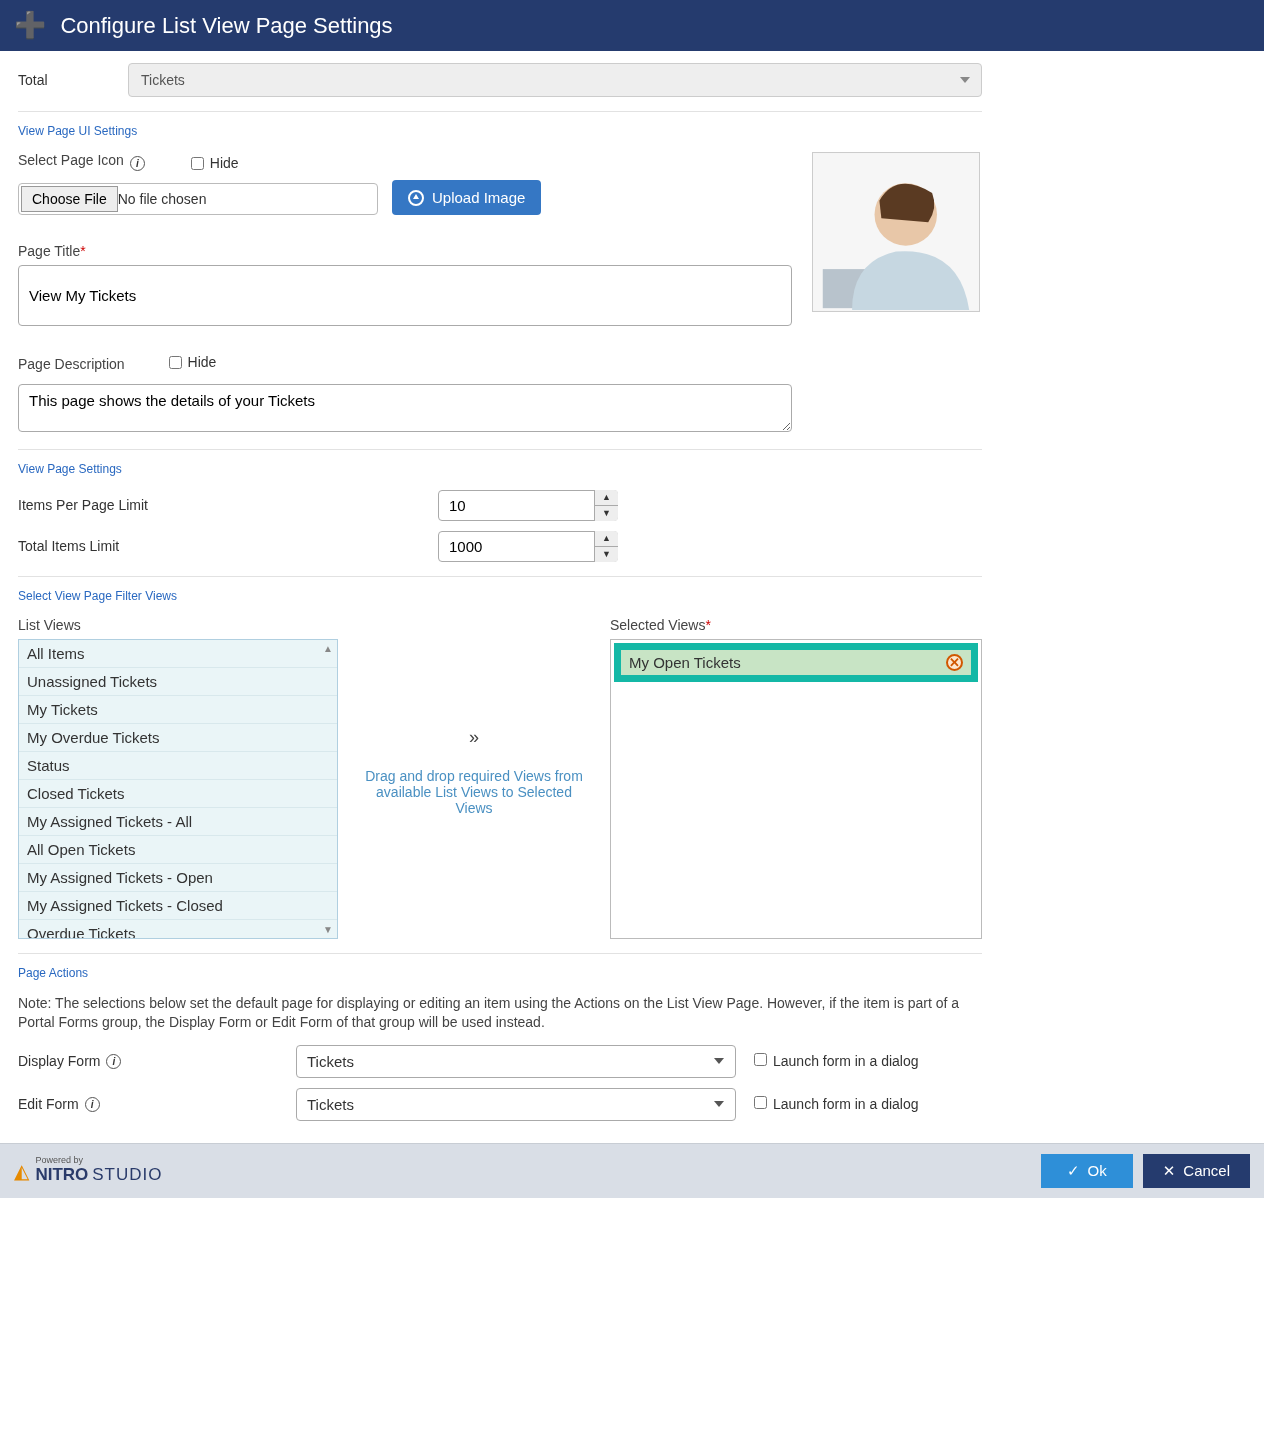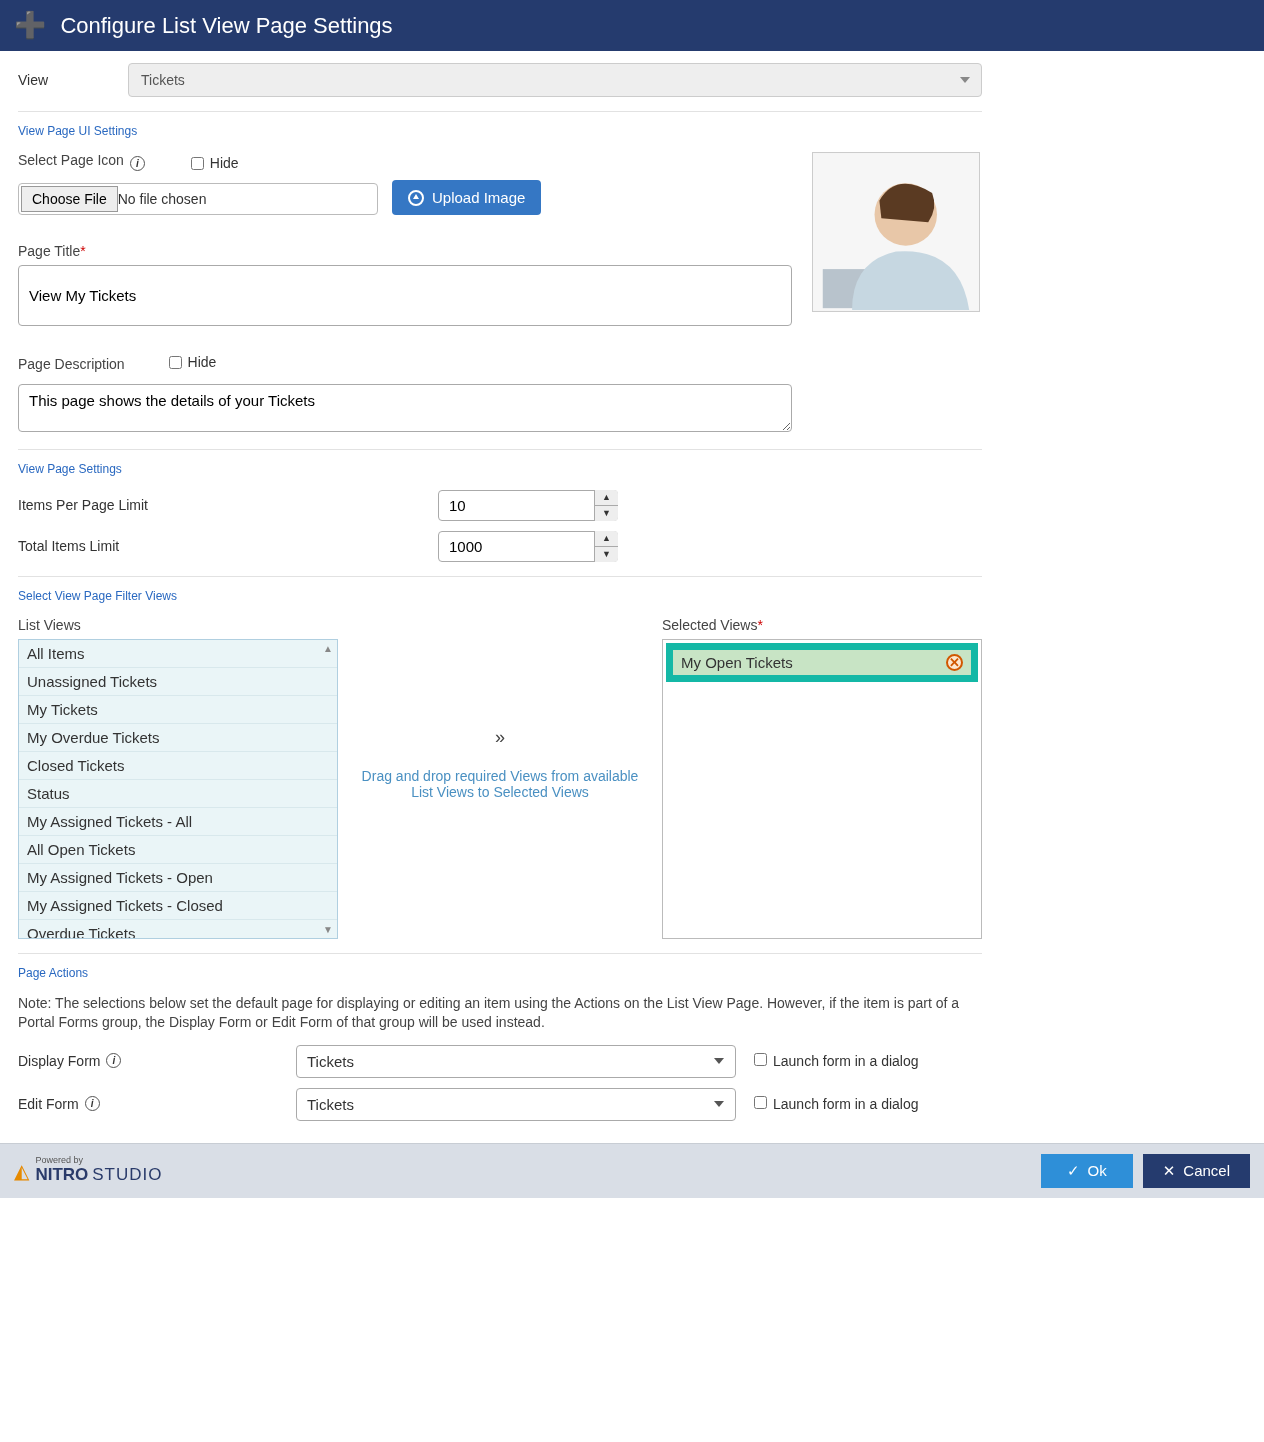--- a/index.html
+++ b/index.html
@@ -65,21 +65,21 @@
 .num-input { width:100%; border:1px solid #aaa; border-radius:4px; padding:6px 28px 6px 10px; font-size:15px;}
 .stepper {
   position:absolute; right:0; top:0; bottom:0; width:24px; background:#eee;
   border-left:1px solid #aaa; border-radius:0 4px 4px 0; display:flex; flex-direction:column;
 }
 .stepper div{flex:1;display:flex;align-items:center;justify-content:center;font-size:9px;cursor:pointer;}
 .stepper div:first-child{border-bottom:1px solid #aaa;}
 .filter-grid { display:flex; gap:20px; margin-top:10px; }
 .filter-col-left { width: 320px; }
 .filter-col-mid { flex:1; text-align:center; padding-top:110px; color:#4a90c2; font-size:14px;}
-.filter-col-right { width: 320px; }
+.filter-col-right { width: 372px; }
 .list-views-box {
   border:1px solid #b0cfe0; background:#eaf5f7; height:300px; overflow-y:scroll; position:relative;
 }
 .list-views-box .item {
   padding:5px 8px; border-bottom:1px solid #d8e8ec; cursor:move; font-size:15px;
 }
 .selected-box {
   border:1px solid #bbb; height:300px; overflow-y:auto; padding:3px;
 }
 .selected-item {
@@ -87,21 +87,21 @@
   justify-content:space-between; align-items:center; font-size:15px;
 }
 .remove-icon {
   width:17px; height:17px; border:2px solid #d15700; border-radius:50%;
   color:#d15700; display:flex; align-items:center; justify-content:center;
   font-weight:bold; cursor:pointer; font-size:13px; background:#fde7cf;
 }
 .move-arrows { font-size:18px; color:#444; margin-bottom:20px; }
 .note-text { color:#444; margin:4px 0 12px 0; line-height:1.4; }
 .form-row { display:flex; align-items:center; gap:18px; margin-bottom:10px; }
-.form-row .fr-label { width:260px; display:flex; align-items:flex-start; gap:6px;}
+.form-row .fr-label { width:260px; display:flex; align-items:center; gap:6px;}
 .info-icon { width:15px; height:15px; border:1px solid #555; border-radius:50%; display:inline-flex; align-items:center; justify-content:center; font-size:10px; font-style:italic; font-weight:bold; cursor:help;}
 .fr-select-wrap { position:relative; width:440px; }
 .fr-select {
   width:100%; border:1px solid #aaa; border-radius:4px; padding:7px 28px 7px 10px; font-size:15px;
   appearance:none; background:#fff;
 }
 .fr-select-wrap::after{
   content:""; position:absolute; right:12px; top:50%; transform:translateY(-50%);
   border-left:5px solid transparent; border-right:5px solid transparent; border-top:6px solid #555;
 }
@@ -130,21 +130,21 @@
 <body>
 
 <div class="header">
   <span class="plus-icon">➕</span>
   <span class="header-title">Configure List View Page Settings</span>
 </div>
 
 <div class="main">
 
   <div class="row">
-    <div class="label-col">View</div>
+    <div class="label-col">Total</div>
     <div class="select-wrap">
       <div class="list-select">Tickets</div>
     </div>
   </div>
 
   <hr class="sep">
 
   <div class="section-title">View Page UI Settings</div>
 
   <div class="ui-row">
@@ -233,22 +233,22 @@
   <div class="filter-grid">
     <div class="filter-col-left">
       <span class="col-label">List Views</span>
       <div class="list-views-box" id="list-views-box">
         <span class="scroll-triangle scroll-up">▲</span>
         <span class="scroll-triangle scroll-dn">▼</span>
       <div class="item">All Items</div>
           <div class="item">Unassigned Tickets</div>
           <div class="item">My Tickets</div>
           <div class="item">My Overdue Tickets</div>
+          <div class="item">Status</div>
           <div class="item">Closed Tickets</div>
-          <div class="item">Status</div>
           <div class="item">My Assigned Tickets - All</div>
           <div class="item">All Open Tickets</div>
           <div class="item">My Assigned Tickets - Open</div>
           <div class="item">My Assigned Tickets - Closed</div>
           <div class="item">Overdue Tickets</div>
         </div>
     </div>
 
     <div class="filter-col-mid">
       <div class="move-arrows">»</div>

